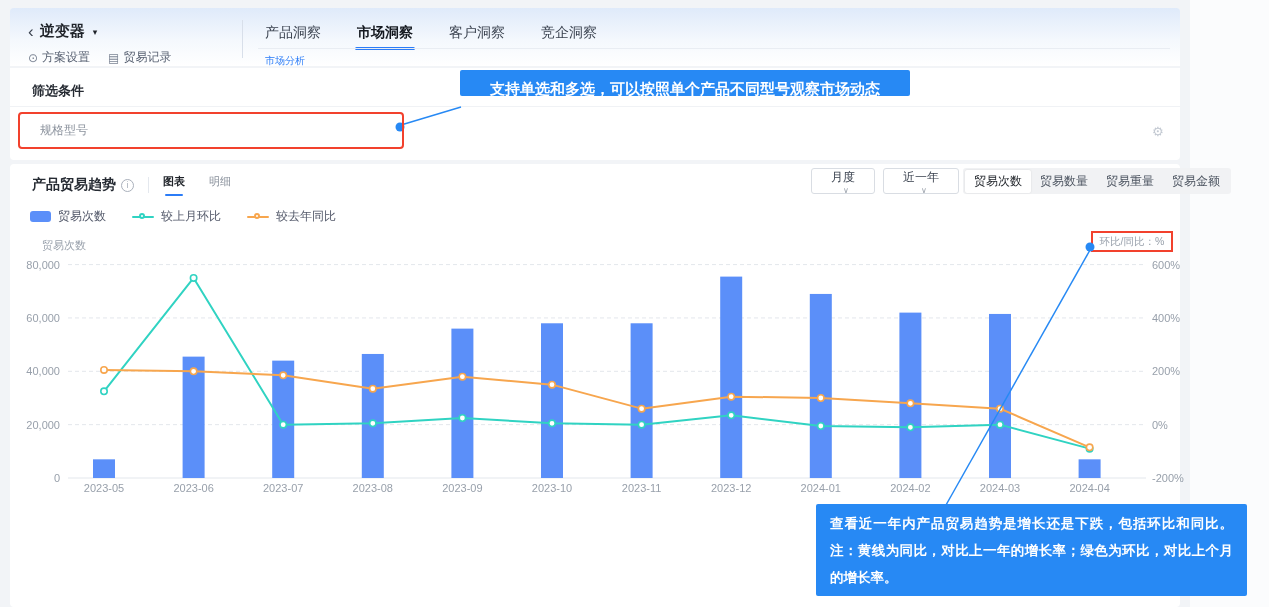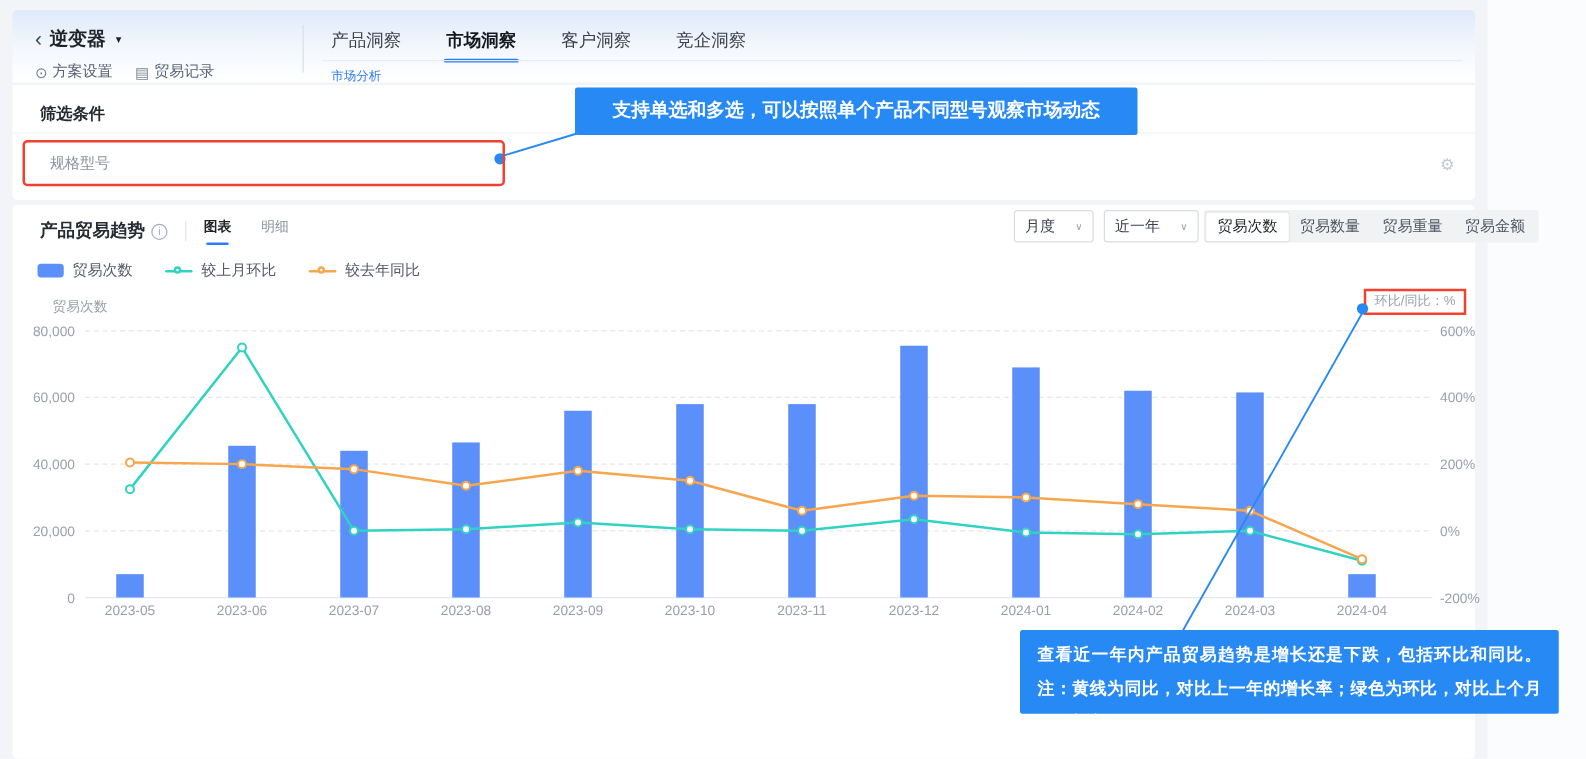--- a/index.html
+++ b/index.html
@@ -40,21 +40,21 @@
   
   .chart-card { top:164px; height:443px; border-radius:4px; }
   .chart-title-row { position:absolute; left:22px; top:10px; display:flex; align-items:center; }
   .chart-title { font-size:14px; font-weight:bold; color:#262b33; }
   .info-icon { width:13px; height:13px; border:1px solid #a9b0bb; border-radius:50%; color:#a9b0bb; font-size:9px; line-height:11px; text-align:center; margin-left:5px; }
   .title-vdivider { width:1px; height:16px; background:#e4e8ee; margin:0 14px; }
   .view-tab { font-size:11px; color:#8a919c; margin-right:24px; cursor:pointer; position:relative; padding-bottom:7px; }
   .view-tab.active { color:#1f2329; font-weight:bold; }
   .view-tab.active::after { content:""; position:absolute; left:2px; right:2px; bottom:0; height:2px; background:#2b7cf7; border-radius:1px; }
   .select-box { position:absolute; top:4px; height:26px; border:1px solid #d9dde3; border-radius:3px; background:#fff;
-    display:flex; align-items:center; justify-content:space-between; padding:0 8px; font-size:12px; color:#39414e; cursor:pointer; }
+    display:flex; align-items:center; justify-content:space-between; padding:0 8px; font-size:12px; color:#39414e; cursor:pointer;flex-direction:column; }
   .select-period { left:801px; width:64px; }
   .select-range { left:873px; width:76px; }
   .sel-chev { font-size:8px; color:#9aa1ab; margin-left:6px; }
   .metric-group { position:absolute; left:953px; top:4px; height:26px; background:#f1f2f4; border-radius:3px; display:flex; align-items:center; padding:0 2px; }
   .metric-btn { font-size:12px; color:#4e5662; padding:3px 9px; border-radius:2px; cursor:pointer; white-space:nowrap; }
   .metric-btn.active { background:#fff; color:#1f2329; box-shadow:0 0 2px rgba(0,0,0,.12); }
   .legend-row { position:absolute; left:20px; top:44px; display:flex; align-items:center; gap:26px; }
   .legend-item { display:flex; align-items:center; gap:7px; font-size:12px; color:#53596a; cursor:pointer; }
   .legend-bar { width:21px; height:11px; border-radius:3px; }
   .legend-line { position:relative; width:22px; height:10px; }
@@ -62,22 +62,22 @@
   .legend-line .cr { position:absolute; left:7px; top:1px; width:6px; height:6px; border-radius:50%; background:#fff; border:2px solid; }
 
   .axis-title-left { position:absolute; left:42px; top:238px; font-size:11px; color:#98a0ab; }
   .axis-title-right { position:absolute; left:1091px; top:231px; width:82px; height:21px; border:2px solid #f2412d;
     font-size:10.5px; color:#98a0ab; text-align:center; line-height:17px; background:transparent; }
 
   
   svg.overlay { position:absolute; left:0; top:0; pointer-events:none; }
   .red-box-filter { position:absolute; left:18px; top:112px; width:386px; height:37px; border:2px solid #f2412d; border-radius:4px; pointer-events:none; }
   .callout { position:absolute; background:#2789f4; color:#fff; font-weight:bold; border-radius:2px; z-index:5; }
-  .callout-top { left:460px; top:70px; width:450px; height:38px; font-size:15px; line-height:38px; text-align:center; }
-  .callout-bottom { left:816px; top:504px; width:431px; height:67px; font-size:13.5px; line-height:27px; padding:6px 14px; text-align:justify; }
+  .callout-top { left:460px; top:70px; width:450px; height:26px; font-size:15px; line-height:38px; text-align:center; }
+  .callout-bottom { left:816px; top:504px; width:431px; height:92px; font-size:13.5px; line-height:27px; padding:6px 14px; text-align:justify; }
 </style>
 </head>
 <body>
 
 <div class="backdrop"></div>
 
 <div class="card header-card">
   <div class="back-row">
     <span class="back-icon">‹</span>
     <span class="hdr-title">逆变器</span>

